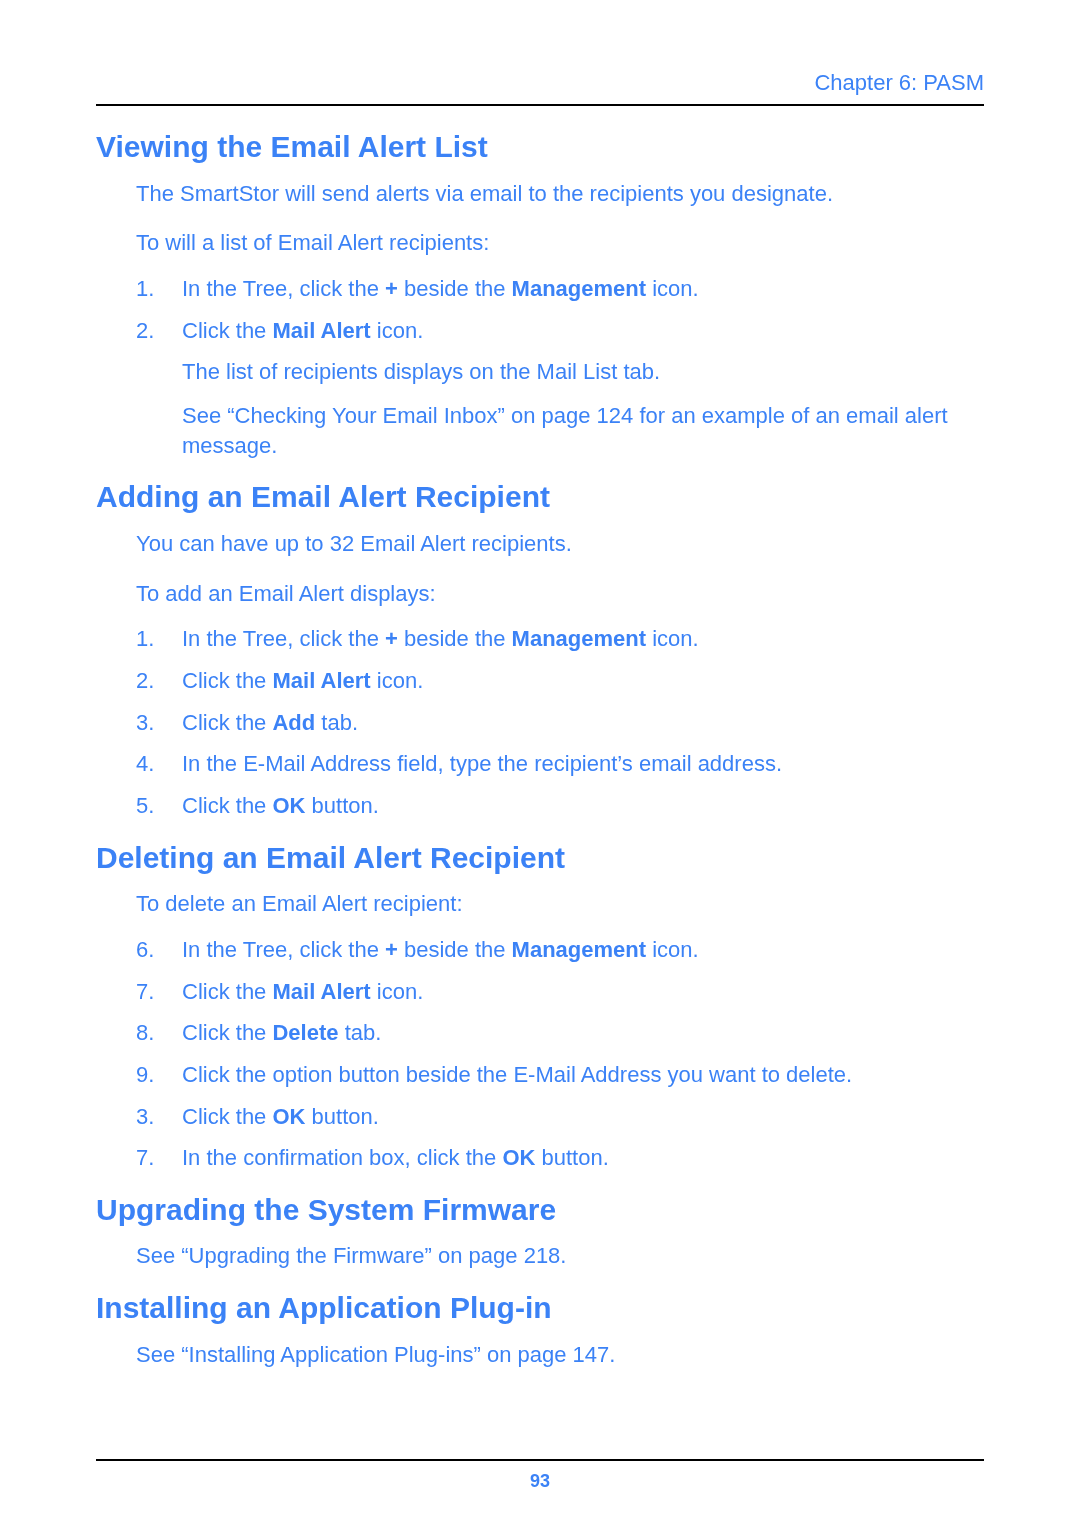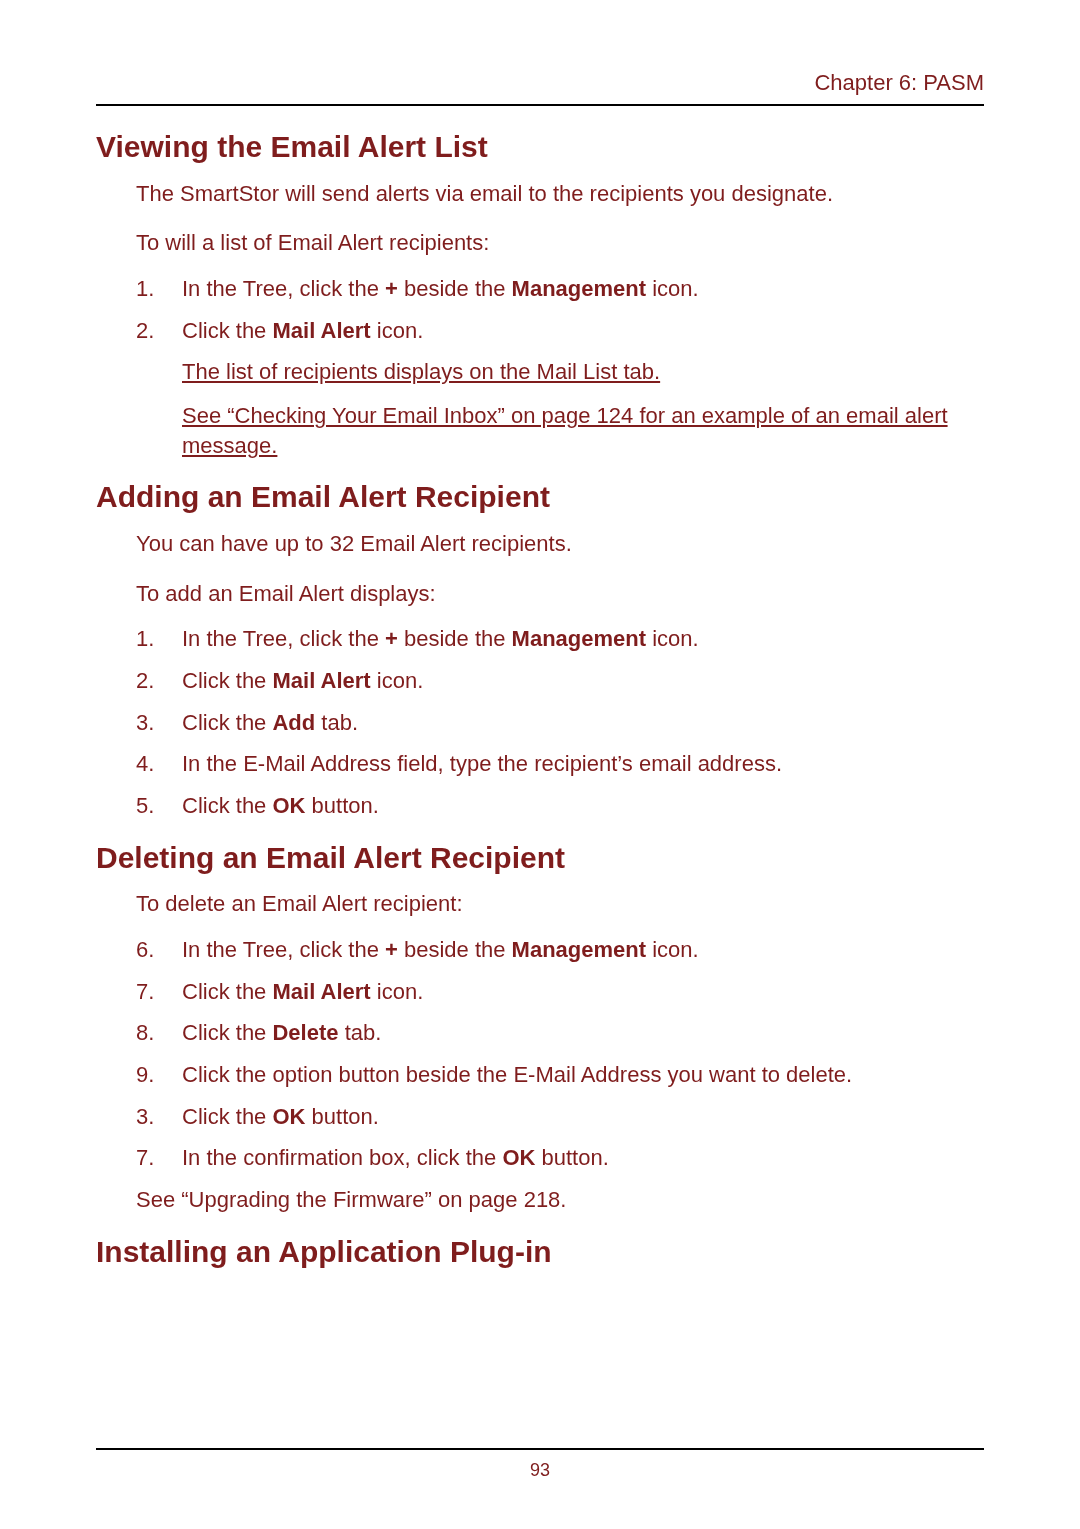--- a/index.html
+++ b/index.html
@@ -7,21 +7,21 @@
     padding: 0;
     background: #fff;
   }
   .page {
     width: 1080px;
     height: 1529px;
     position: relative;
     box-sizing: border-box;
     padding: 70px 96px 40px 96px;
     font-family: Arial, Helvetica, sans-serif;
-    color: #7f1d1d;
+    color: #3b82f6;
   }
   .running-head {
     font-size: 22px;
     text-align: right;
     margin: 0 0 8px 0;
   }
   .rule {
     border: 0;
     border-top: 2px solid #000;
     margin: 0 0 24px 0;
@@ -63,27 +63,27 @@
   ol.steps > li .num {
     flex: 0 0 46px;
   }
   ol.steps > li .txt {
     flex: 1 1 auto;
   }
   .sub {
     margin: 0 0 14px 86px;
     font-size: 22px;
     line-height: 1.35;
-    text-decoration: underline;
   }
   .footer {
     position: absolute;
     left: 96px;
     right: 96px;
-    bottom: 48px;
+    bottom: 37px;
+    font-weight: bold;
   }
   .pagenum {
     text-align: center;
     font-size: 18px;
   }
   b { font-weight: bold; }
 </style>
 </head>
 <body>
 
@@ -178,21 +178,23 @@
       </span>
     </li>
     <li>
       <span class="num">7.</span>
       <span class="txt">
         <span>In the confirmation box, click the </span><b>OK</b><span> button.</span>
       </span>
     </li>
   </ol>
 
+  <h2 class="sect">Upgrading the System Firmware</h2>
   <p class="body">See “Upgrading the Firmware” on page 218.</p>
 
   <h2 class="sect">Installing an Application Plug-in</h2>
+  <p class="body">See “Installing Application Plug-ins” on page 147.</p>
 
   <div class="footer">
     <hr class="foot-rule">
     <div class="pagenum">93</div>
   </div>
 </div>
 
 </body></html>

